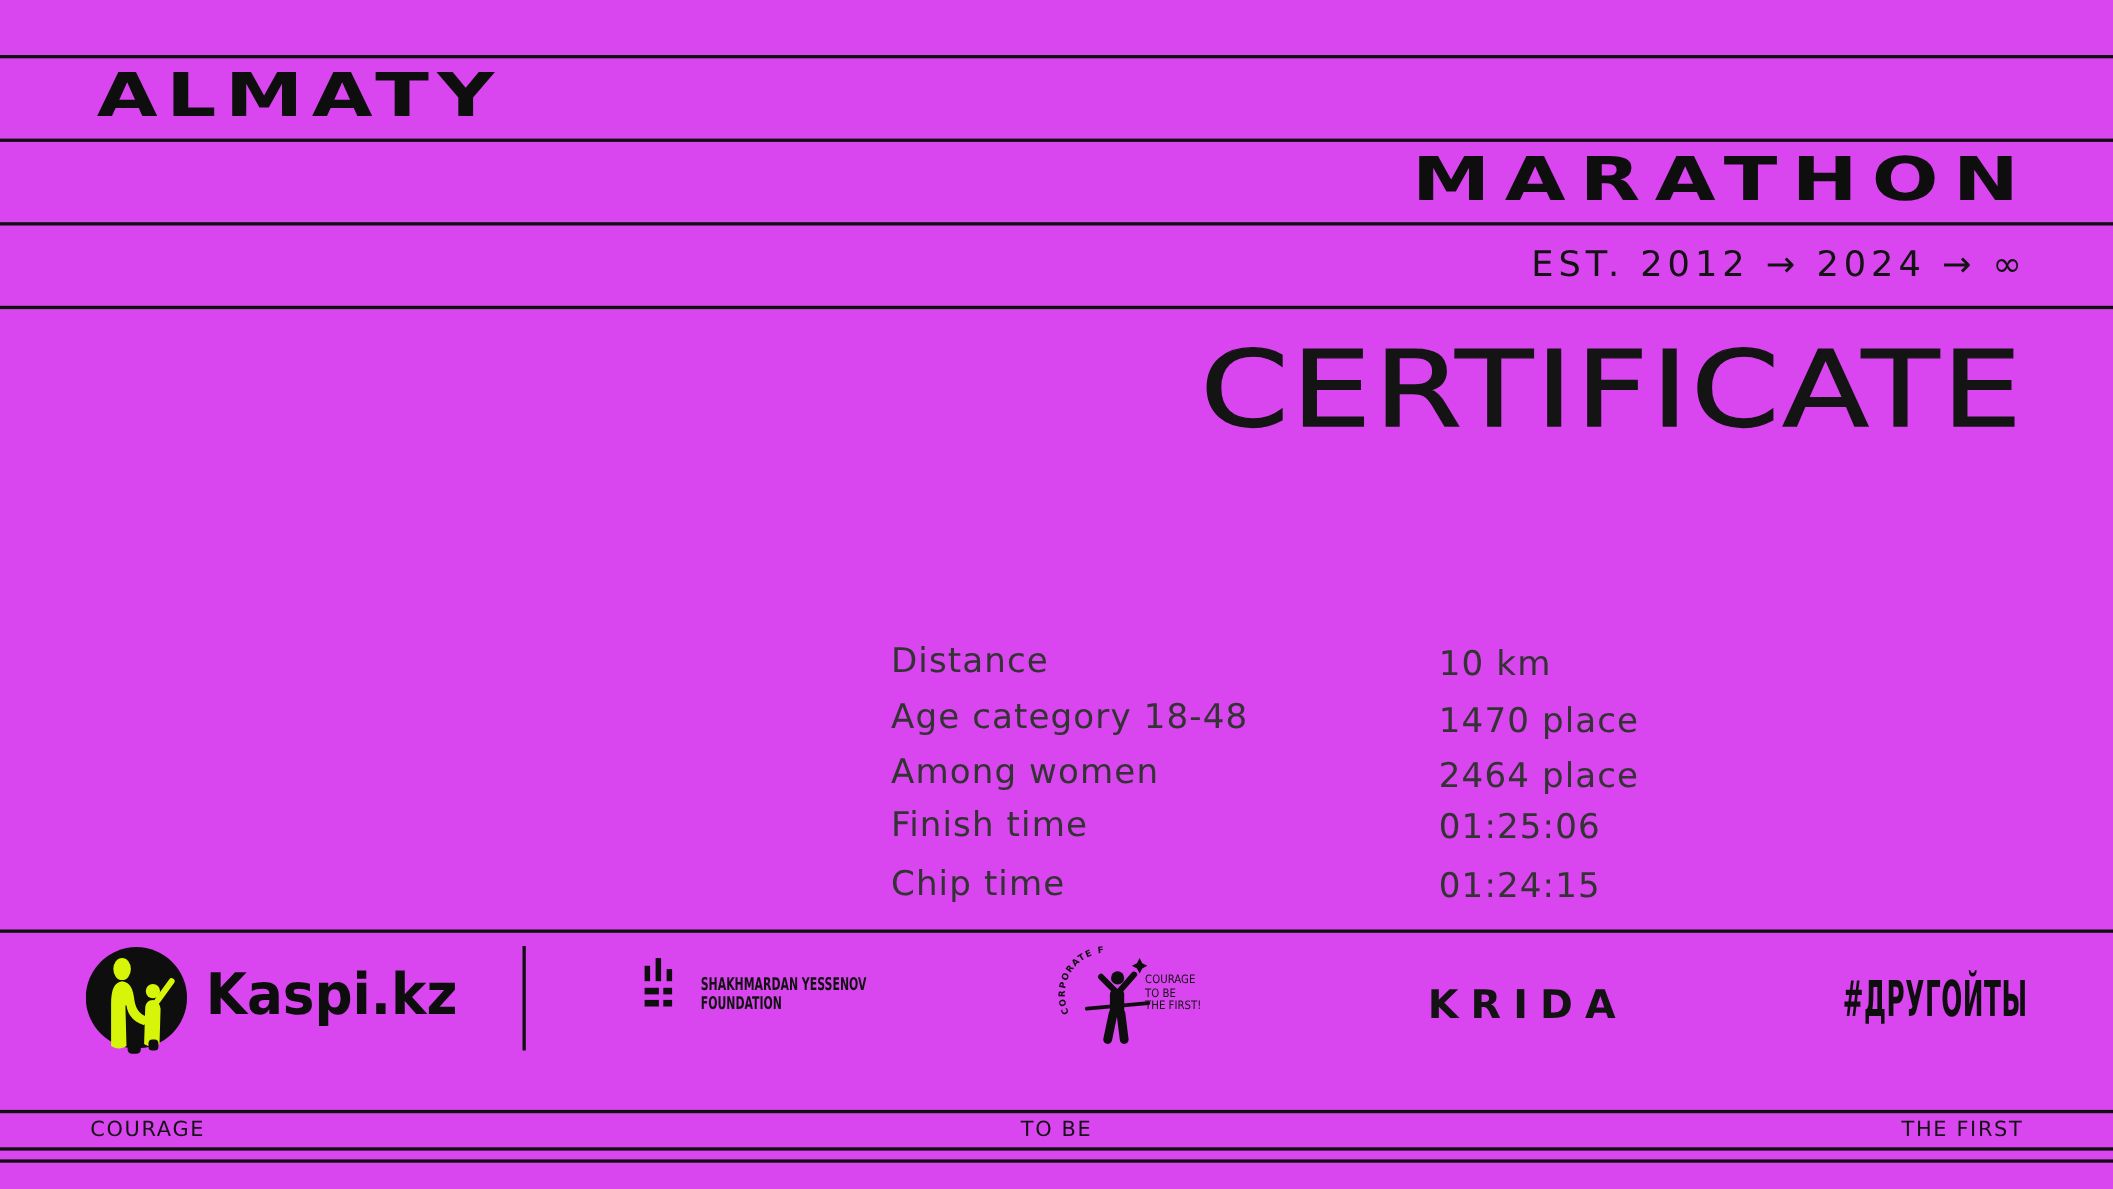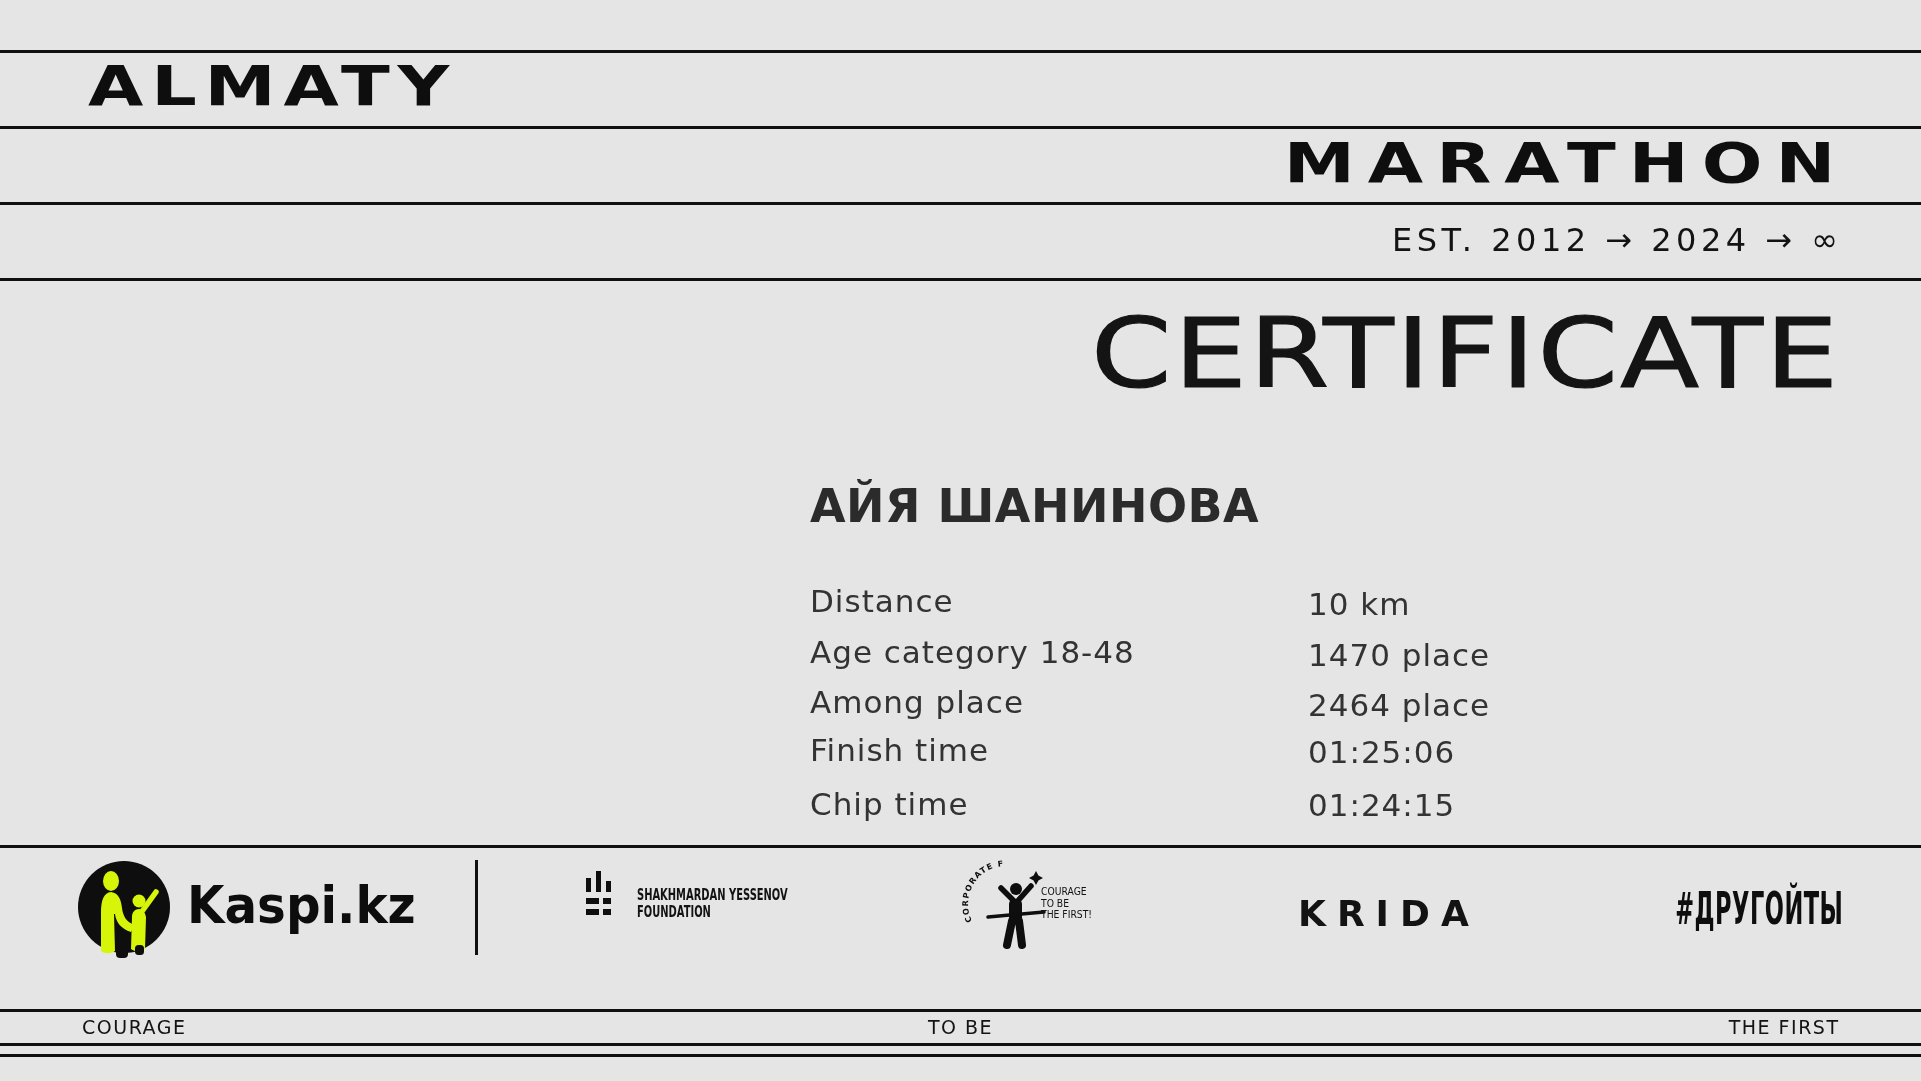--- a/index.html
+++ b/index.html
@@ -1,18 +1,18 @@
 <!DOCTYPE html>
 <html><head>
 <meta charset="utf-8">
 <style>
   html,body{margin:0;padding:0;background:#222;}
   .cert{
     position:relative;width:1921px;height:1081px;overflow:hidden;
-    background:#e5e5e5;color:#0e0e0e;
+    background:#d946ef;color:#0e0e0e;
     font-family:"DejaVu Sans","Liberation Sans",sans-serif;
   }
   .hline{position:absolute;left:0;width:1921px;height:3px;background:#101010;}
   .vline{position:absolute;width:3px;background:#101010;}
 
   
   .display{font-weight:bold;font-size:55px;line-height:55px;white-space:nowrap;color:#0e0e0e;}
   .almaty{position:absolute;left:88px;top:59px;letter-spacing:6px;transform:scaleX(1.30);transform-origin:left center;}
   .marathon{position:absolute;right:83px;top:136px;letter-spacing:10px;margin-right:-10px;transform:scaleX(1.30);transform-origin:right center;}
   .est{position:absolute;right:83px;top:227px;font-size:32px;line-height:26px;letter-spacing:4.5px;margin-right:-4.5px;white-space:nowrap;color:#131313;}
@@ -61,27 +61,26 @@
   <div class="hline" style="top:845px"></div>
   <div class="hline" style="top:1009px"></div>
   <div class="hline" style="top:1043px"></div>
   <div class="hline" style="top:1054px"></div>
 
   <div class="display almaty">ALMATY</div>
   <div class="display marathon">MARATHON</div>
   <div class="est">EST. 2012 → 2024 → ∞</div>
 
   <div class="title">CERTIFICATE</div>
-  <div class="name">АЙЯ ШАНИНОВА</div>
 
   <div class="rlabel" style="top:586px">Distance</div>
   <div class="rvalue" style="top:589px">10 km</div>
   <div class="rlabel" style="top:637px">Age category 18-48</div>
   <div class="rvalue" style="top:640px">1470 place</div>
-  <div class="rlabel" style="top:687px">Among place</div>
+  <div class="rlabel" style="top:687px">Among women</div>
   <div class="rvalue" style="top:690px">2464 place</div>
   <div class="rlabel" style="top:735px">Finish time</div>
   <div class="rvalue" style="top:737px">01:25:06</div>
   <div class="rlabel" style="top:789px">Chip time</div>
   <div class="rvalue" style="top:790px">01:24:15</div>
 
   <svg class="kaspi-logo" width="92" height="98" viewBox="0 0 92 98">
     <circle cx="46" cy="46" r="46" fill="#0e0e0e"></circle>
 
     <ellipse cx="33" cy="20" rx="8" ry="10" fill="#d7f508"></ellipse>

